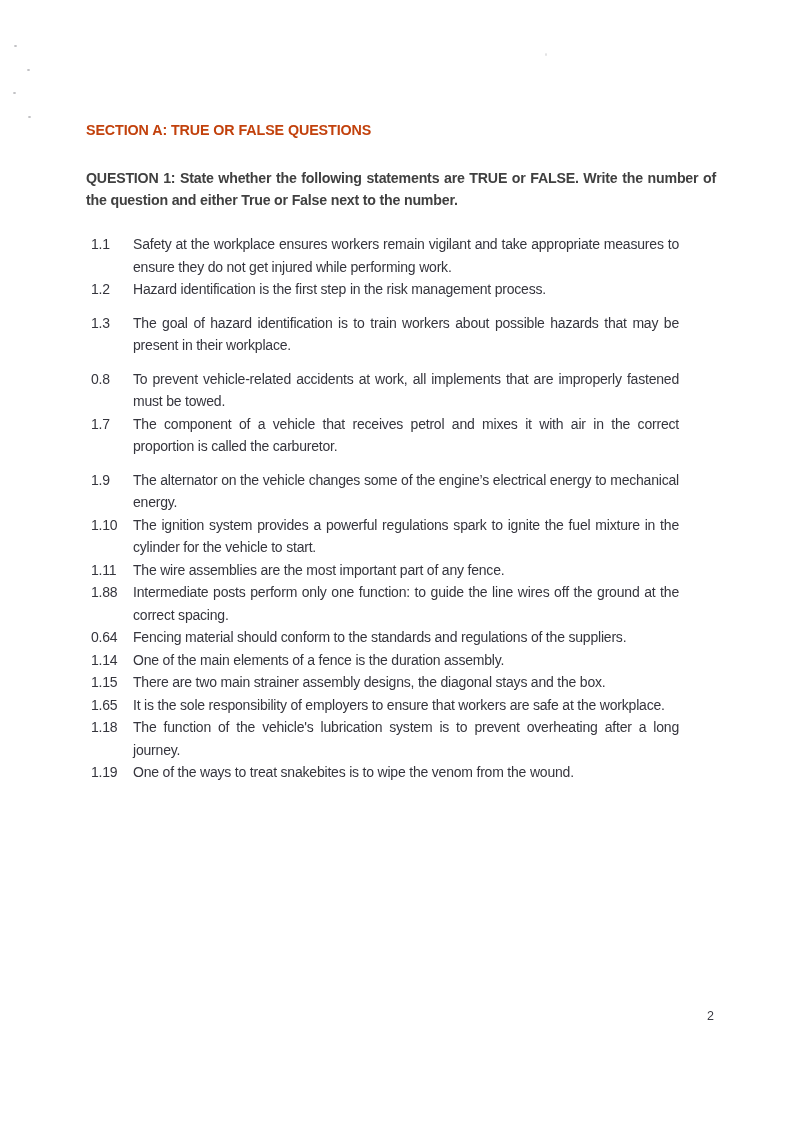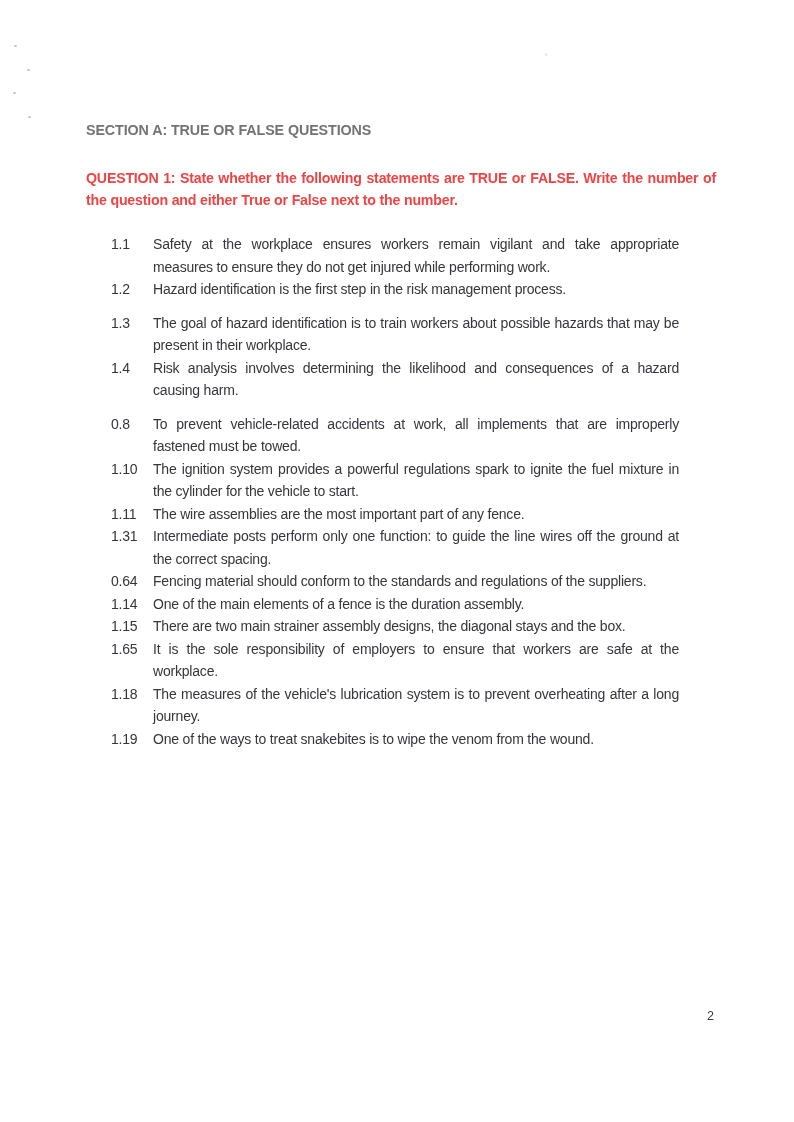--- a/index.html
+++ b/index.html
@@ -16,55 +16,54 @@
     color: #35353d;
     overflow: hidden;
   }
   .section-title {
     position: absolute;
     left: 86px;
     top: 122px;
     font-size: 14.3px;
     font-weight: bold;
     letter-spacing: -0.1px;
-    color: #737373;
+    color: #c2410c;
     white-space: nowrap;
   }
   .question-intro {
     position: absolute;
     left: 86px;
     top: 167px;
     width: 630px;
     font-size: 14.2px;
     font-weight: bold;
     letter-spacing: -0.2px;
     line-height: 22.4px;
     text-align: justify;
-    color: #ef4444;
+    color: #404040;
   }
   .items {
     position: absolute;
     left: 91px;
     top: 233px;
     width: 588px;
     font-size: 14px;
     letter-spacing: -0.2px;
     line-height: 22.5px;
   }
   .item {
     display: flex;
     align-items: flex-start;
   }
   .item.gap {
     margin-top: 11px;
   }
   .item .num {
     flex: none;
     width: 42px;
-    margin-left: 20px;
   }
   .item .txt {
     flex: 1;
     text-align: justify;
   }
   .page-number {
     position: absolute;
     top: 1009px;
     right: 80px;
     font-size: 12.5px;
@@ -103,59 +102,63 @@
       <span class="txt">Safety at the workplace ensures workers remain vigilant and take appropriate measures to ensure they do not get injured while performing work.</span>
     </div>
     <div class="item">
       <span class="num">1.2</span>
       <span class="txt">Hazard identification is the first step in the risk management process.</span>
     </div>
     <div class="item gap">
       <span class="num">1.3</span>
       <span class="txt">The goal of hazard identification is to train workers about possible hazards that may be present in their workplace.</span>
     </div>
-    <div class="item">
-      <span class="num">1.4</span>
-      <span class="txt">Risk analysis involves determining the likelihood and consequences of a hazard causing harm.</span>
-    </div>
     <div class="item gap">
       <span class="num">0.8</span>
       <span class="txt">To prevent vehicle-related accidents at work, all implements that are improperly fastened must be towed.</span>
+    </div>
+    <div class="item">
+      <span class="num">1.7</span>
+      <span class="txt">The component of a vehicle that receives petrol and mixes it with air in the correct proportion is called the carburetor.</span>
+    </div>
+    <div class="item gap">
+      <span class="num">1.9</span>
+      <span class="txt">The alternator on the vehicle changes some of the engine’s electrical energy to mechanical energy.</span>
     </div>
     <div class="item">
       <span class="num">1.10</span>
       <span class="txt">The ignition system provides a powerful regulations spark to ignite the fuel mixture in the cylinder for the vehicle to start.</span>
     </div>
     <div class="item">
       <span class="num">1.11</span>
       <span class="txt">The wire assemblies are the most important part of any fence.</span>
     </div>
     <div class="item">
-      <span class="num">1.31</span>
+      <span class="num">1.88</span>
       <span class="txt">Intermediate posts perform only one function: to guide the line wires off the ground at the correct spacing.</span>
     </div>
     <div class="item">
       <span class="num">0.64</span>
       <span class="txt">Fencing material should conform to the standards and regulations of the suppliers.</span>
     </div>
     <div class="item">
       <span class="num">1.14</span>
       <span class="txt">One of the main elements of a fence is the duration assembly.</span>
     </div>
     <div class="item">
       <span class="num">1.15</span>
       <span class="txt">There are two main strainer assembly designs, the diagonal stays and the box.</span>
     </div>
     <div class="item">
       <span class="num">1.65</span>
       <span class="txt">It is the sole responsibility of employers to ensure that workers are safe at the workplace.</span>
     </div>
     <div class="item">
       <span class="num">1.18</span>
-      <span class="txt">The measures of the vehicle's lubrication system is to prevent overheating after a long journey.</span>
+      <span class="txt">The function of the vehicle's lubrication system is to prevent overheating after a long journey.</span>
     </div>
     <div class="item">
       <span class="num">1.19</span>
       <span class="txt">One of the ways to treat snakebites is to wipe the venom from the wound.</span>
     </div>
   </div>
 
   <div class="page-number">2</div>
 
 </div>

